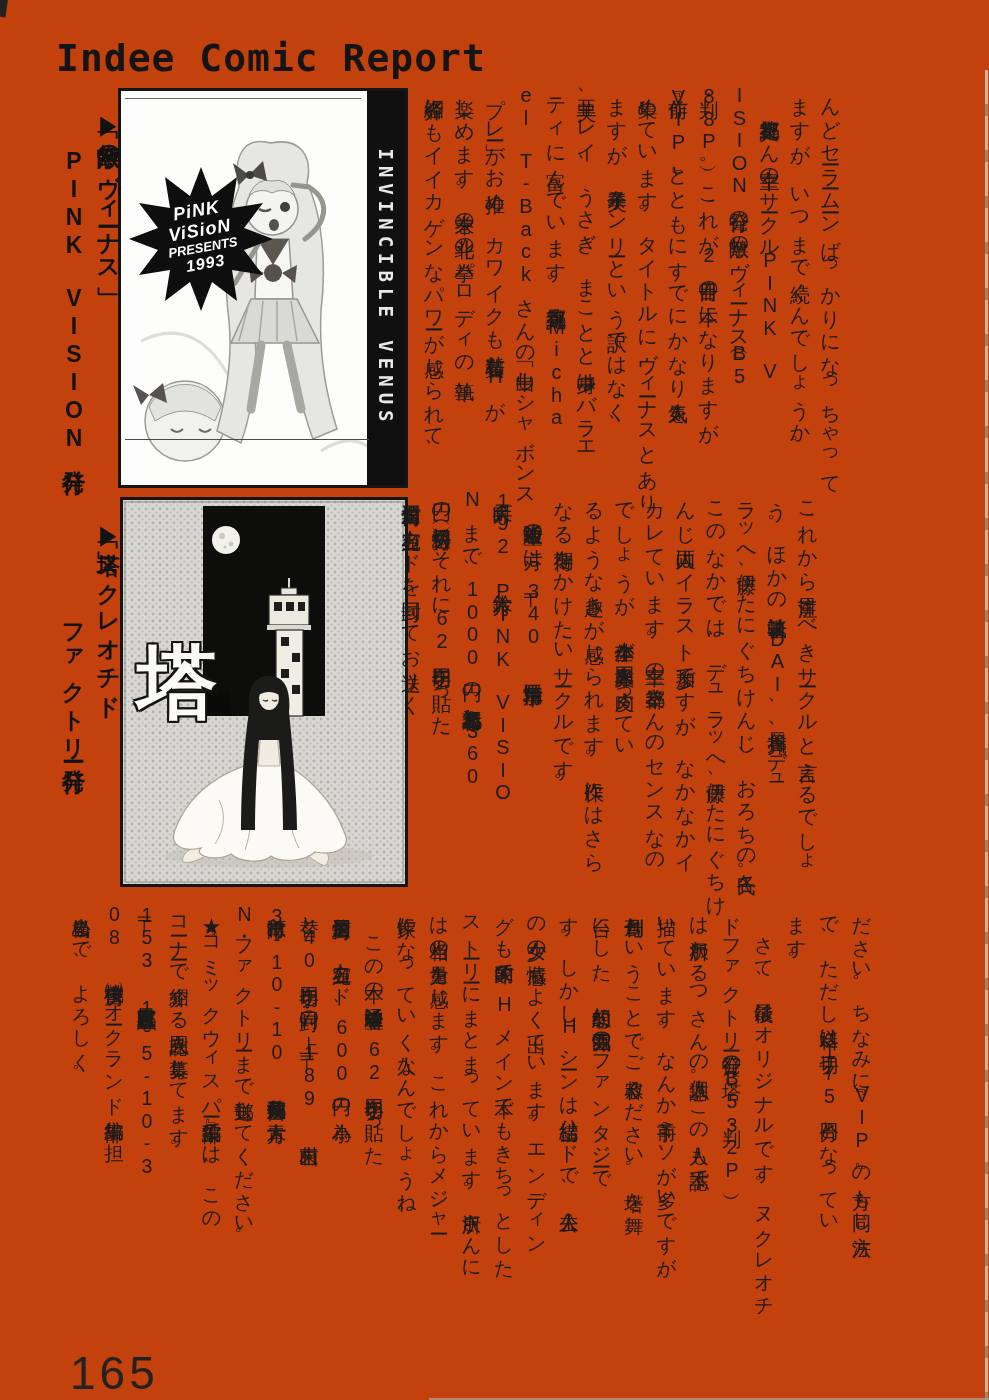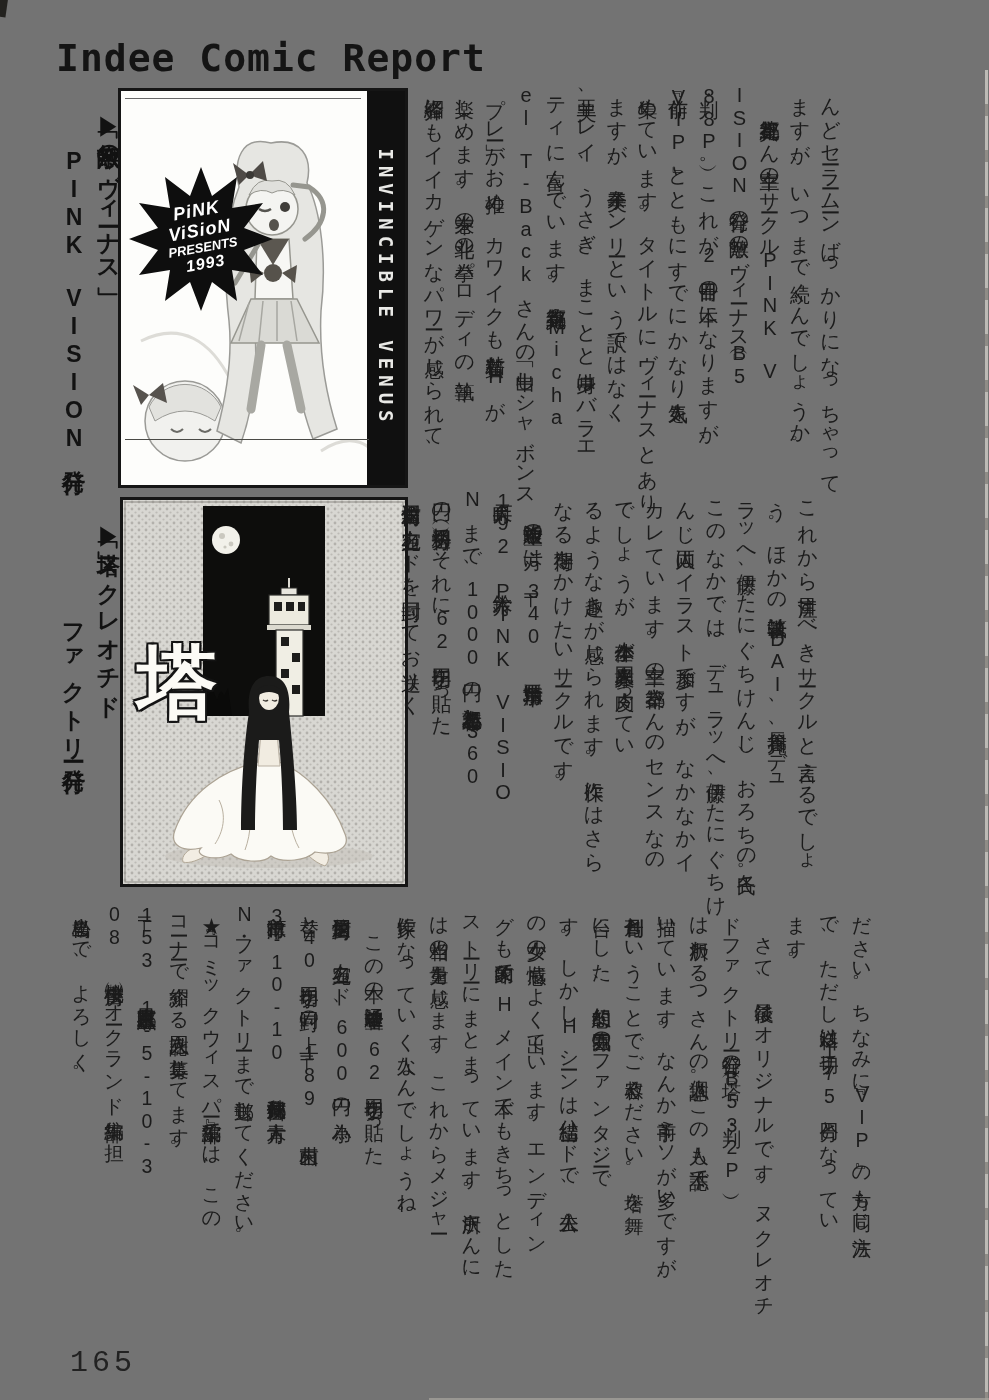--- a/index.html
+++ b/index.html
@@ -1,19 +1,19 @@
 <!DOCTYPE html>
 <html><head>
 <meta charset="utf-8">
 <style>
   * { margin:0; padding:0; box-sizing:border-box; }
   html,body { width:989px; height:1400px; }
   body { background:#e8e6e2; font-family:"Liberation Sans",sans-serif; }
   .page { position:absolute; left:0; top:0; width:989px; height:1400px;
-          background:#737373; color:#171717; overflow:hidden; }
+          background:#c2410c; color:#171717; overflow:hidden; }
 
   
   .scan-corner { position:absolute; left:-3px; top:-5px; width:10px; height:22px;
                  background:#23221f; transform:rotate(8deg); }
   .scan-edge-right { position:absolute; right:1px; top:70px; bottom:0; width:3px;
                  background:repeating-linear-gradient(180deg,#cfccc6 0 34px,#97938c 34px 46px); opacity:.8; }
   .scan-edge-bottom { position:absolute; right:0; bottom:0; width:560px; height:2px; background:#aaa69f; opacity:.7; }
 
   
   .report-title { position:absolute; left:56px; top:36px;
@@ -57,21 +57,21 @@
                   font-size:31px; letter-spacing:0; color:#101010; white-space:nowrap; }
 
   
   .tower-kanji { position:absolute; left:14px; top:142px;
                  font-family:"DejaVu Serif",serif; font-weight:bold; font-size:80px;
                  color:#fcfbf6; line-height:1;
                  text-shadow:2px 0 #141414,-2px 0 #141414,0 2px #141414,0 -2px #141414,
                              2px 2px #141414,-2px -2px #141414,2px -2px #141414,-2px 2px #141414; }
 
   .page-number { position:absolute; left:70px; top:1346px;
-                 font-family:Liberation Mono, monospace; font-size:30px;
+                 font-family:Liberation Sans, sans-serif; font-size:46px;
                  letter-spacing:4px; color:#222; }
 </style>
 </head>
 <body>
 
 <div class="page">
 
   <div class="scan-corner"></div>
   <div class="scan-edge-right"></div>
   <div class="scan-edge-bottom"></div>

